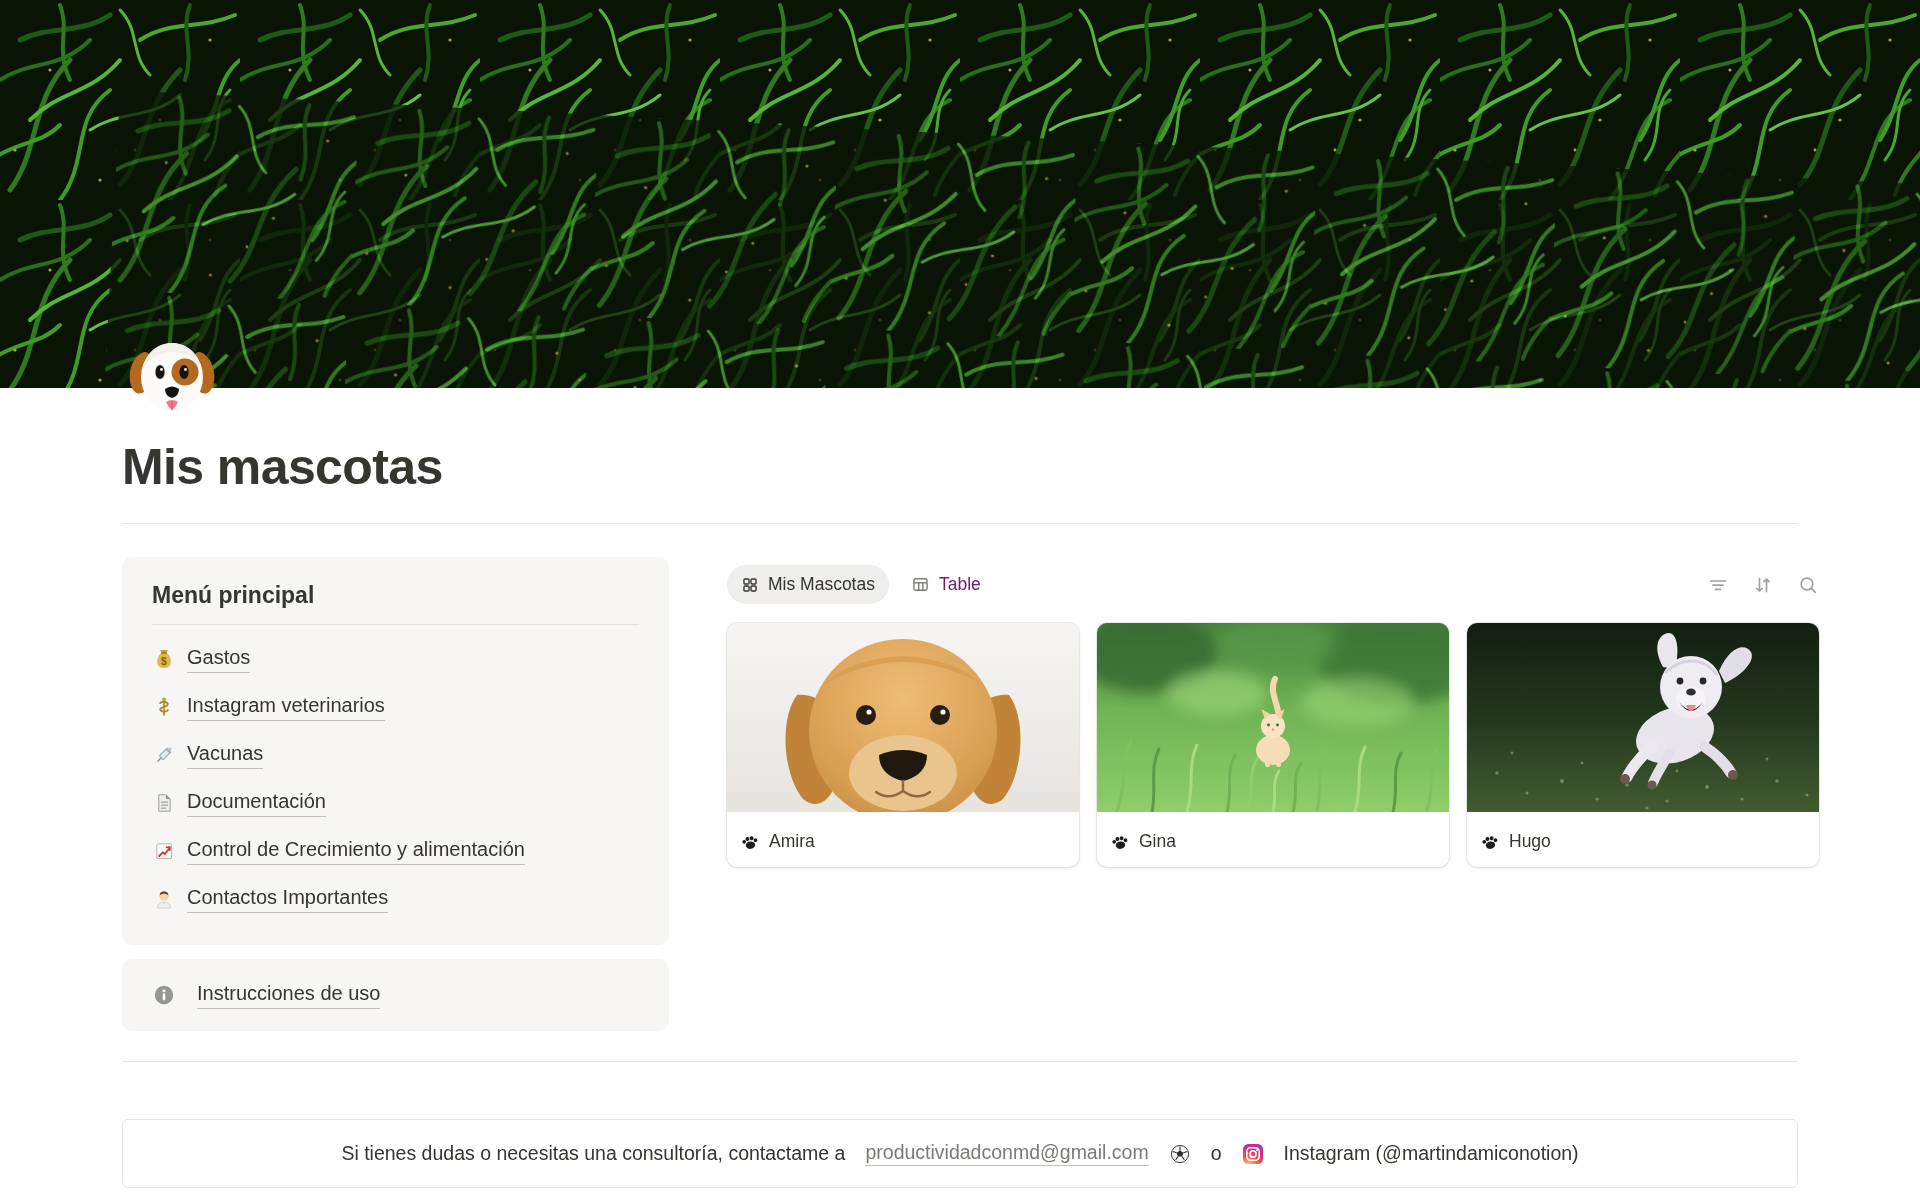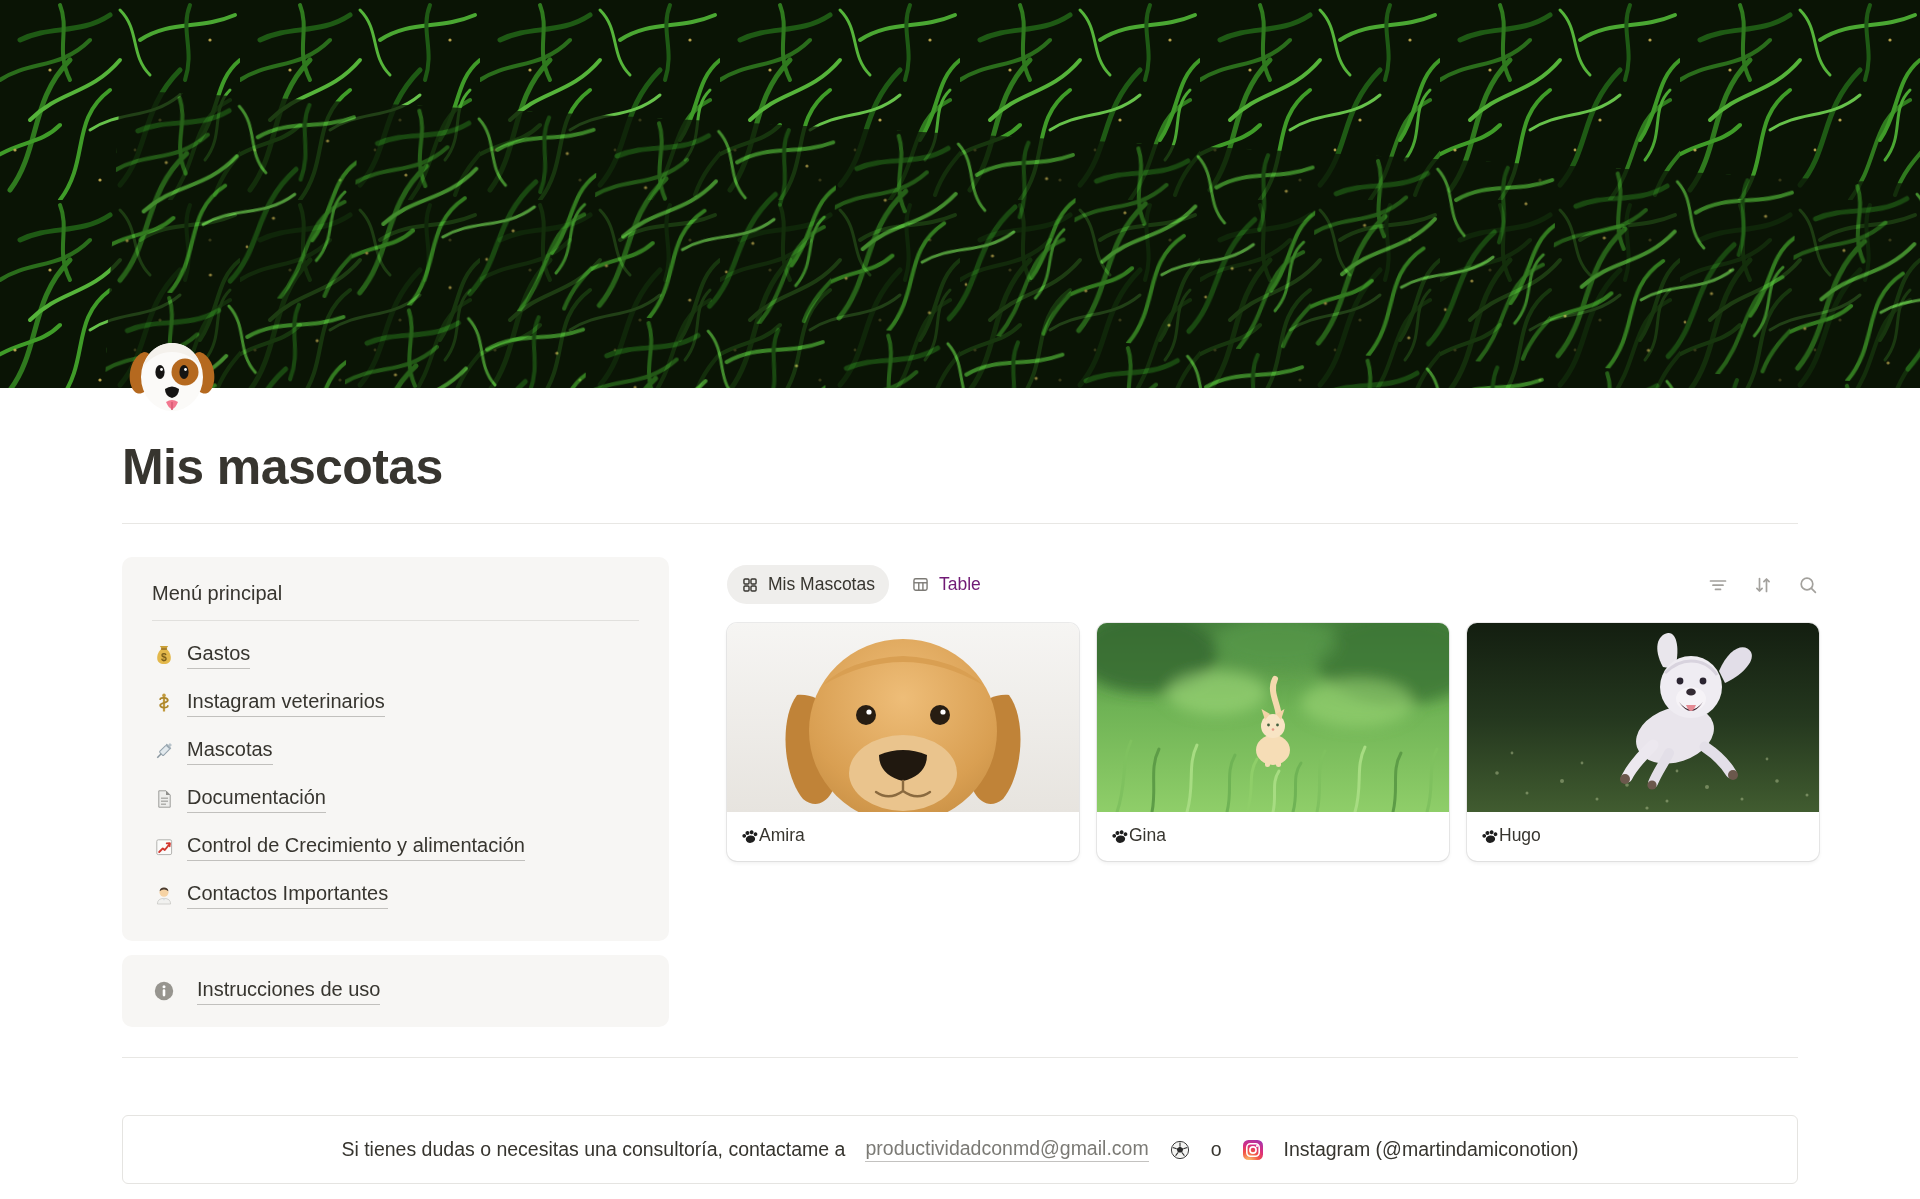--- a/index.html
+++ b/index.html
@@ -16,21 +16,21 @@
   .page-icon { width:100px; height:100px; margin-top:-66px; position:relative; cursor:pointer; }
   .page-icon svg { width:100px; height:100px; display:block; }
 
   h1.page-title { font-size:50px; font-weight:700; letter-spacing:-0.6px; margin-top:16px; color:#37352f; }
 
   .divider { height:1px; background:#e8e7e4; margin-top:27px; }
 
   .main { display:flex; margin-top:33px; align-items:flex-start; }
   .left-col { width:547px; flex:none; }
   .menu-box { background:#f7f6f4; border-radius:10px; padding:25px 30px 32px 30px; }
-  .menu-heading { font-size:20px; font-weight:400; }
+  .menu-heading { font-size:23px; font-weight:700; }
   .menu-divider { height:1px; background:#e1e0dd; margin-top:15px; }
   .menu-item { display:flex; align-items:center; gap:11px; margin-top:20px; font-size:20px; cursor:pointer; }
   .menu-item .ico, .inst-box .ico { width:24px; height:24px; flex:none; display:flex; align-items:center; justify-content:center; }
   .link-label { border-bottom:1px solid rgba(55,53,47,0.28); padding-bottom:2px; line-height:1.25; }
 
   .inst-box { background:#f7f6f4; border-radius:10px; margin-top:14px; height:72px; display:flex; align-items:center; gap:21px; padding:0 30px; font-size:20px; cursor:pointer; }
 
   .right-col { flex:1; margin-left:58px; padding-top:8px; }
   .toolbar { display:flex; align-items:center; }
   .tab { display:flex; align-items:center; gap:9px; font-size:17.5px; padding:9px 14px; border-radius:22px; cursor:pointer; }
@@ -39,21 +39,21 @@
   .toolbar-icons { margin-left:auto; display:flex; align-items:center; gap:23px; }
   .toolbar-icons .tico { width:22px; height:22px; cursor:pointer; display:flex; align-items:center; justify-content:center; }
 
   .cards { display:flex; gap:18px; margin-top:19px; }
   .card {
     width:352px; background:#fff; border-radius:10px; overflow:hidden; cursor:pointer;
     box-shadow:0 0 0 1px rgba(15,15,15,0.08), 0 2px 4px rgba(15,15,15,0.07);
   }
   .card-img { width:352px; height:189px; display:block; }
   .card-img svg { display:block; width:352px; height:189px; }
-  .card-footer { display:flex; align-items:center; padding:13px 14px 15px 14px; font-size:17.5px; font-weight:500; }
+  .card-footer { display:flex; align-items:center; gap:10px; padding:19px 14px 15px 14px; font-size:17.5px; font-weight:500; }
   .card-footer .ico { width:18px; height:18px; flex:none; }
 
   .divider.bottom { margin-top:30px; }
 
   .callout {
     margin-top:57px; height:69px; border:1px solid #e5e4e1; border-radius:6px; background:#fff;
     display:flex; align-items:center; justify-content:center; gap:20px; font-size:19.5px;
   }
   .email-link { color:#7b7a75; border-bottom:1px solid rgba(55,53,47,0.3); padding-bottom:1px; cursor:pointer; }
   .inline-ico { width:22px; height:22px; display:inline-flex; flex:none; }
@@ -156,21 +156,21 @@
           <span class="ico">
             <svg viewBox="0 0 22 22" width="22" height="22">
               <g transform="rotate(45 11 11)">
                 <rect x="9.6" y="1.2" width="2.8" height="2.6" fill="#b9c4cb"></rect>
                 <rect x="7.6" y="3.8" width="6.8" height="1.6" rx="0.8" fill="#9fadb6"></rect>
                 <rect x="8.3" y="5.4" width="5.4" height="9.6" rx="1" fill="#e2e9ed" stroke="#93a1ab" stroke-width="1"></rect>
                 <line x1="11" y1="15" x2="11" y2="20.5" stroke="#8a97a0" stroke-width="1.5"></line>
               </g>
             </svg>
           </span>
-          <span class="link-label">Mascotas</span>
+          <span class="link-label">Vacunas</span>
         </div>
 
         <div class="menu-item">
           <span class="ico">
             <svg viewBox="0 0 22 22" width="22" height="22">
               <path d="M5.8 2.8 H13 L17.2 7 V19.2 H5.8 Z" fill="#ededeb" stroke="#9d9d9a" stroke-width="1"></path>
               <path d="M13 2.8 L17.2 7 H13 Z" fill="#8f8f8c"></path>
               <line x1="8" y1="10.2" x2="15" y2="10.2" stroke="#a5a5a2" stroke-width="1.3"></line>
               <line x1="8" y1="13.2" x2="15" y2="13.2" stroke="#a5a5a2" stroke-width="1.3"></line>
               <line x1="8" y1="16.2" x2="13" y2="16.2" stroke="#a5a5a2" stroke-width="1.3"></line>

